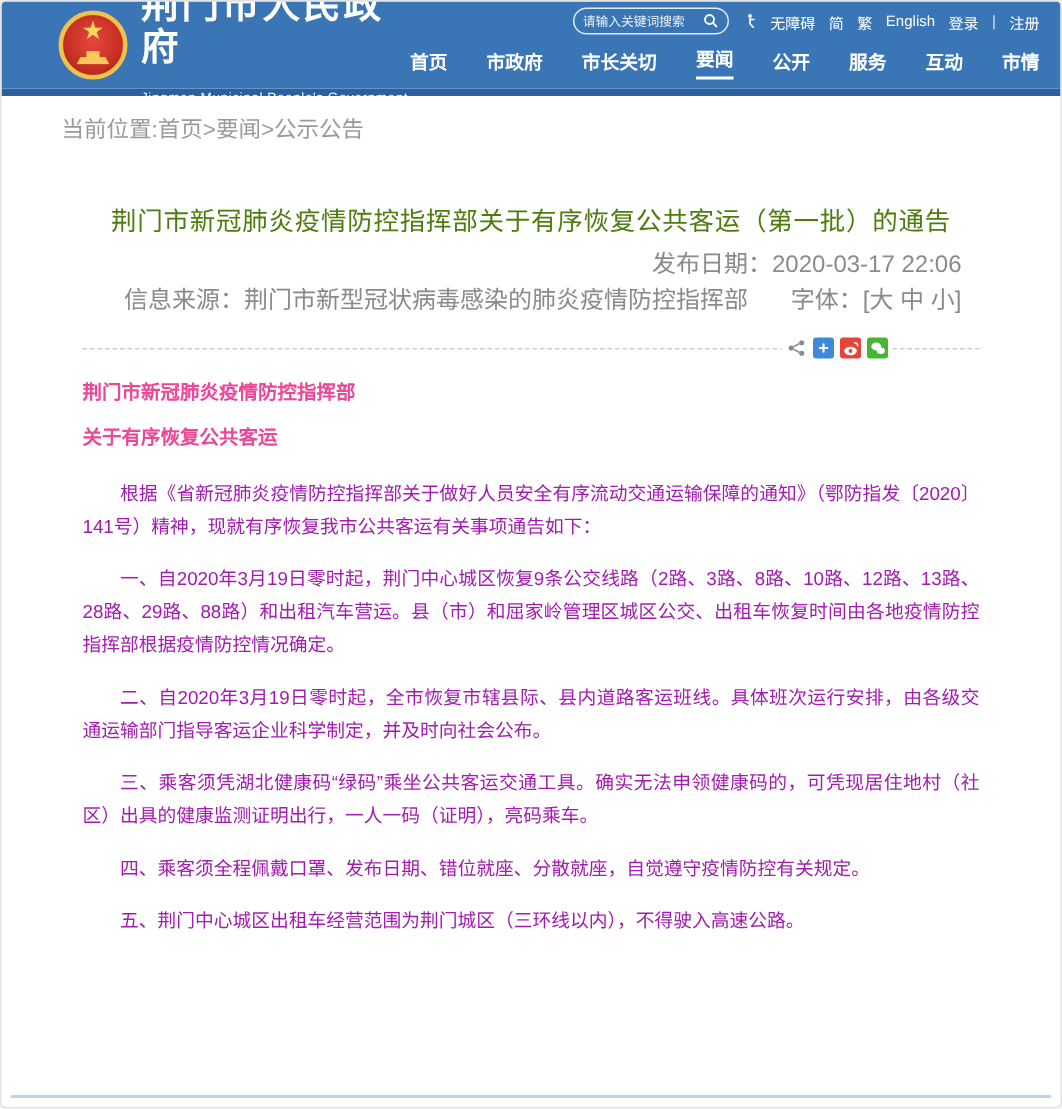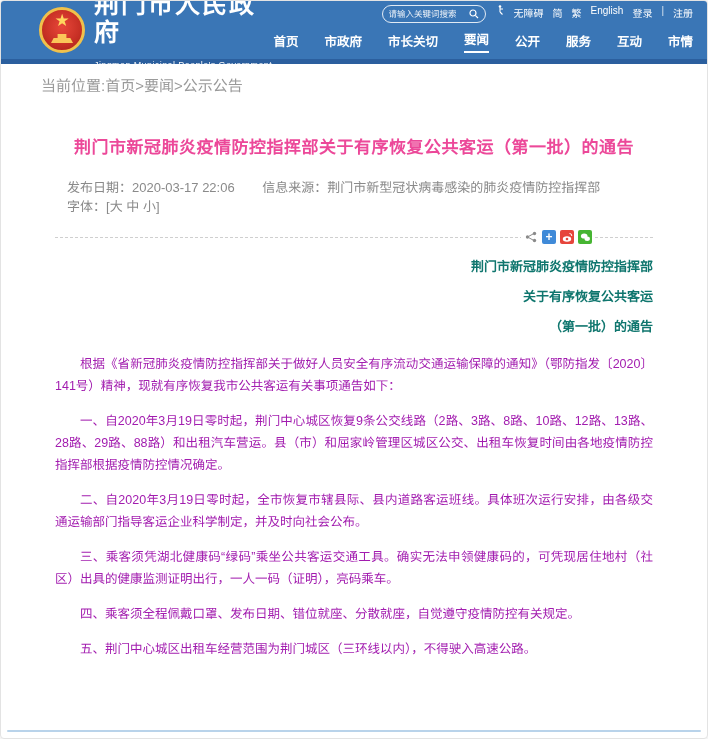--- a/index.html
+++ b/index.html
@@ -24,21 +24,21 @@
     width:46px; height:46px; border-radius:50%;
     background:radial-gradient(circle at 50% 42%, #e8473a 0%, #c62f24 60%, #9e1f17 100%);
     border:3px solid #f0c14b; position:relative; flex:0 0 auto;
   }
   .emblem .star { position:absolute; top:2px; left:50%; transform:translateX(-50%); color:#ffd75e; font-size:17px; line-height:17px; }
   .emblem .gate { position:absolute; bottom:7px; left:50%; transform:translateX(-50%); width:22px; height:9px; background:#ffd75e; clip-path:polygon(0 100%,100% 100%,88% 45%,70% 45%,70% 0,30% 0,30% 45%,12% 45%); opacity:.9; }
   .titles { color:#fff; }
   .site-title { font-size:25px; font-weight:bold; letter-spacing:2px; line-height:28px; }
   .site-sub { font-size:9px; letter-spacing:.4px; opacity:.95; margin-top:14px; }
   .header-right { display:flex; flex-direction:column; justify-content:space-between; padding:4px 4px 6px 0; }
-  .utility-row { display:flex; justify-content:flex-end; gap:9px; color:#fff; font-size:10px; }
+  .utility-row { display:flex; align-items:center; justify-content:flex-end; gap:9px; color:#fff; font-size:10px; }
   .search-pill {
     display:flex; align-items:center; gap:4px;
     border:1px solid rgba(255,255,255,.85); border-radius:10px;
     height:18px; width:104px; padding:0 6px;
   }
   .search-pill input {
     background:transparent; border:none; outline:none; color:#fff;
     font-size:8.5px; width:76px; font-family:inherit;
   }
   .search-pill input::placeholder { color:rgba(255,255,255,.9); }
@@ -46,42 +46,42 @@
   .util-sep { opacity:.8; }
   .nav-row { display:flex; justify-content:flex-end; gap:26px; align-items:flex-end; }
   .nav-item { color:#fff; font-size:12.5px; font-weight:bold; padding-bottom:3px; cursor:pointer; white-space:nowrap; }
   .nav-item.active { border-bottom:2px solid #fff; }
   
   .breadcrumb { margin:10px 0 0 40px; font-size:15px; color:#9a9a9a; }
   .breadcrumb a { color:#9a9a9a; text-decoration:none; cursor:pointer; }
   
   .article { padding:0 54px; position:relative; }
   .article-title {
-    text-align:center; font-size:17px; font-weight:bold; color:#ec4899;
+    text-align:center; font-size:17px; font-weight:normal; color:#4d7c0f;
     margin-top:38px; letter-spacing:.5px;
   }
   .article-meta {
-    text-align:left; font-size:13px; color:#8a8a8a; margin-top:19px;
+    text-align:right; font-size:16px; color:#8a8a8a; margin-top:4px;
   }
   .article-meta .chunk { margin:0 12px; white-space:nowrap; }
   .font-sizer { cursor:pointer; }
   .divider {
     border-top:1px dashed #cfcfcf; margin-top:22px; position:relative; height:1px;
   }
   .share-icons {
     position:absolute; right:58px; top:-8px; display:flex; gap:4px; align-items:center;
     background:#fff; padding:0 3px;
   }
   .icon-box { width:14px; height:14px; border-radius:2px; display:flex; align-items:center; justify-content:center; cursor:pointer; }
   .icon-share { color:#8a8a8a; }
   .icon-plus { background:#3f8ad8; color:#fff; font-size:12px; font-weight:bold; line-height:12px; }
   .icon-weibo { background:#e6453c; color:#fff; font-size:9px; }
   .icon-wechat { background:#46b532; color:#fff; font-size:9px; }
   
-  .doc-heading { text-align:right; font-size:13px; font-weight:bold; color:#0f766e; line-height:21px; }
+  .doc-heading { text-align:left; font-size:13px; font-weight:bold; color:#ec4899; line-height:21px; }
   .doc-heading-block { margin-top:18px; display:flex; flex-direction:column; gap:9px; }
   .doc-body { margin-top:16px; }
   .doc-body p {
     font-size:12.5px; color:#a21caf; line-height:22px; text-indent:2em;
     margin-top:13px; text-align:justify;
   }
   .bottom-line {
     position:absolute; left:6px; right:6px; bottom:6px; height:2px; background:#b9d3ea; border-radius:2px;
   }
 </style>
@@ -173,21 +173,20 @@
             <ellipse cx="4.2" cy="4" rx="3.3" ry="2.6" fill="#fff"></ellipse>
             <ellipse cx="7.2" cy="6.8" rx="2.7" ry="2.2" fill="#fff"></ellipse>
           </svg>
         </span>
       </div>
     </div>
 
     <div class="doc-heading-block">
       <div class="doc-heading">荆门市新冠肺炎疫情防控指挥部</div>
       <div class="doc-heading">关于有序恢复公共客运</div>
-      <div class="doc-heading">（第一批）的通告</div>
     </div>
 
     <div class="doc-body">
       <p>根据《省新冠肺炎疫情防控指挥部关于做好人员安全有序流动交通运输保障的通知》（鄂防指发〔2020〕141号）精神，现就有序恢复我市公共客运有关事项通告如下：</p>
       <p>一、自2020年3月19日零时起，荆门中心城区恢复9条公交线路（2路、3路、8路、10路、12路、13路、28路、29路、88路）和出租汽车营运。县（市）和屈家岭管理区城区公交、出租车恢复时间由各地疫情防控指挥部根据疫情防控情况确定。</p>
       <p>二、自2020年3月19日零时起，全市恢复市辖县际、县内道路客运班线。具体班次运行安排，由各级交通运输部门指导客运企业科学制定，并及时向社会公布。</p>
       <p>三、乘客须凭湖北健康码“绿码”乘坐公共客运交通工具。确实无法申领健康码的，可凭现居住地村（社区）出具的健康监测证明出行，一人一码（证明），亮码乘车。</p>
       <p>四、乘客须全程佩戴口罩、发布日期、错位就座、分散就座，自觉遵守疫情防控有关规定。</p>
       <p>五、荆门中心城区出租车经营范围为荆门城区（三环线以内），不得驶入高速公路。</p>
     </div>

